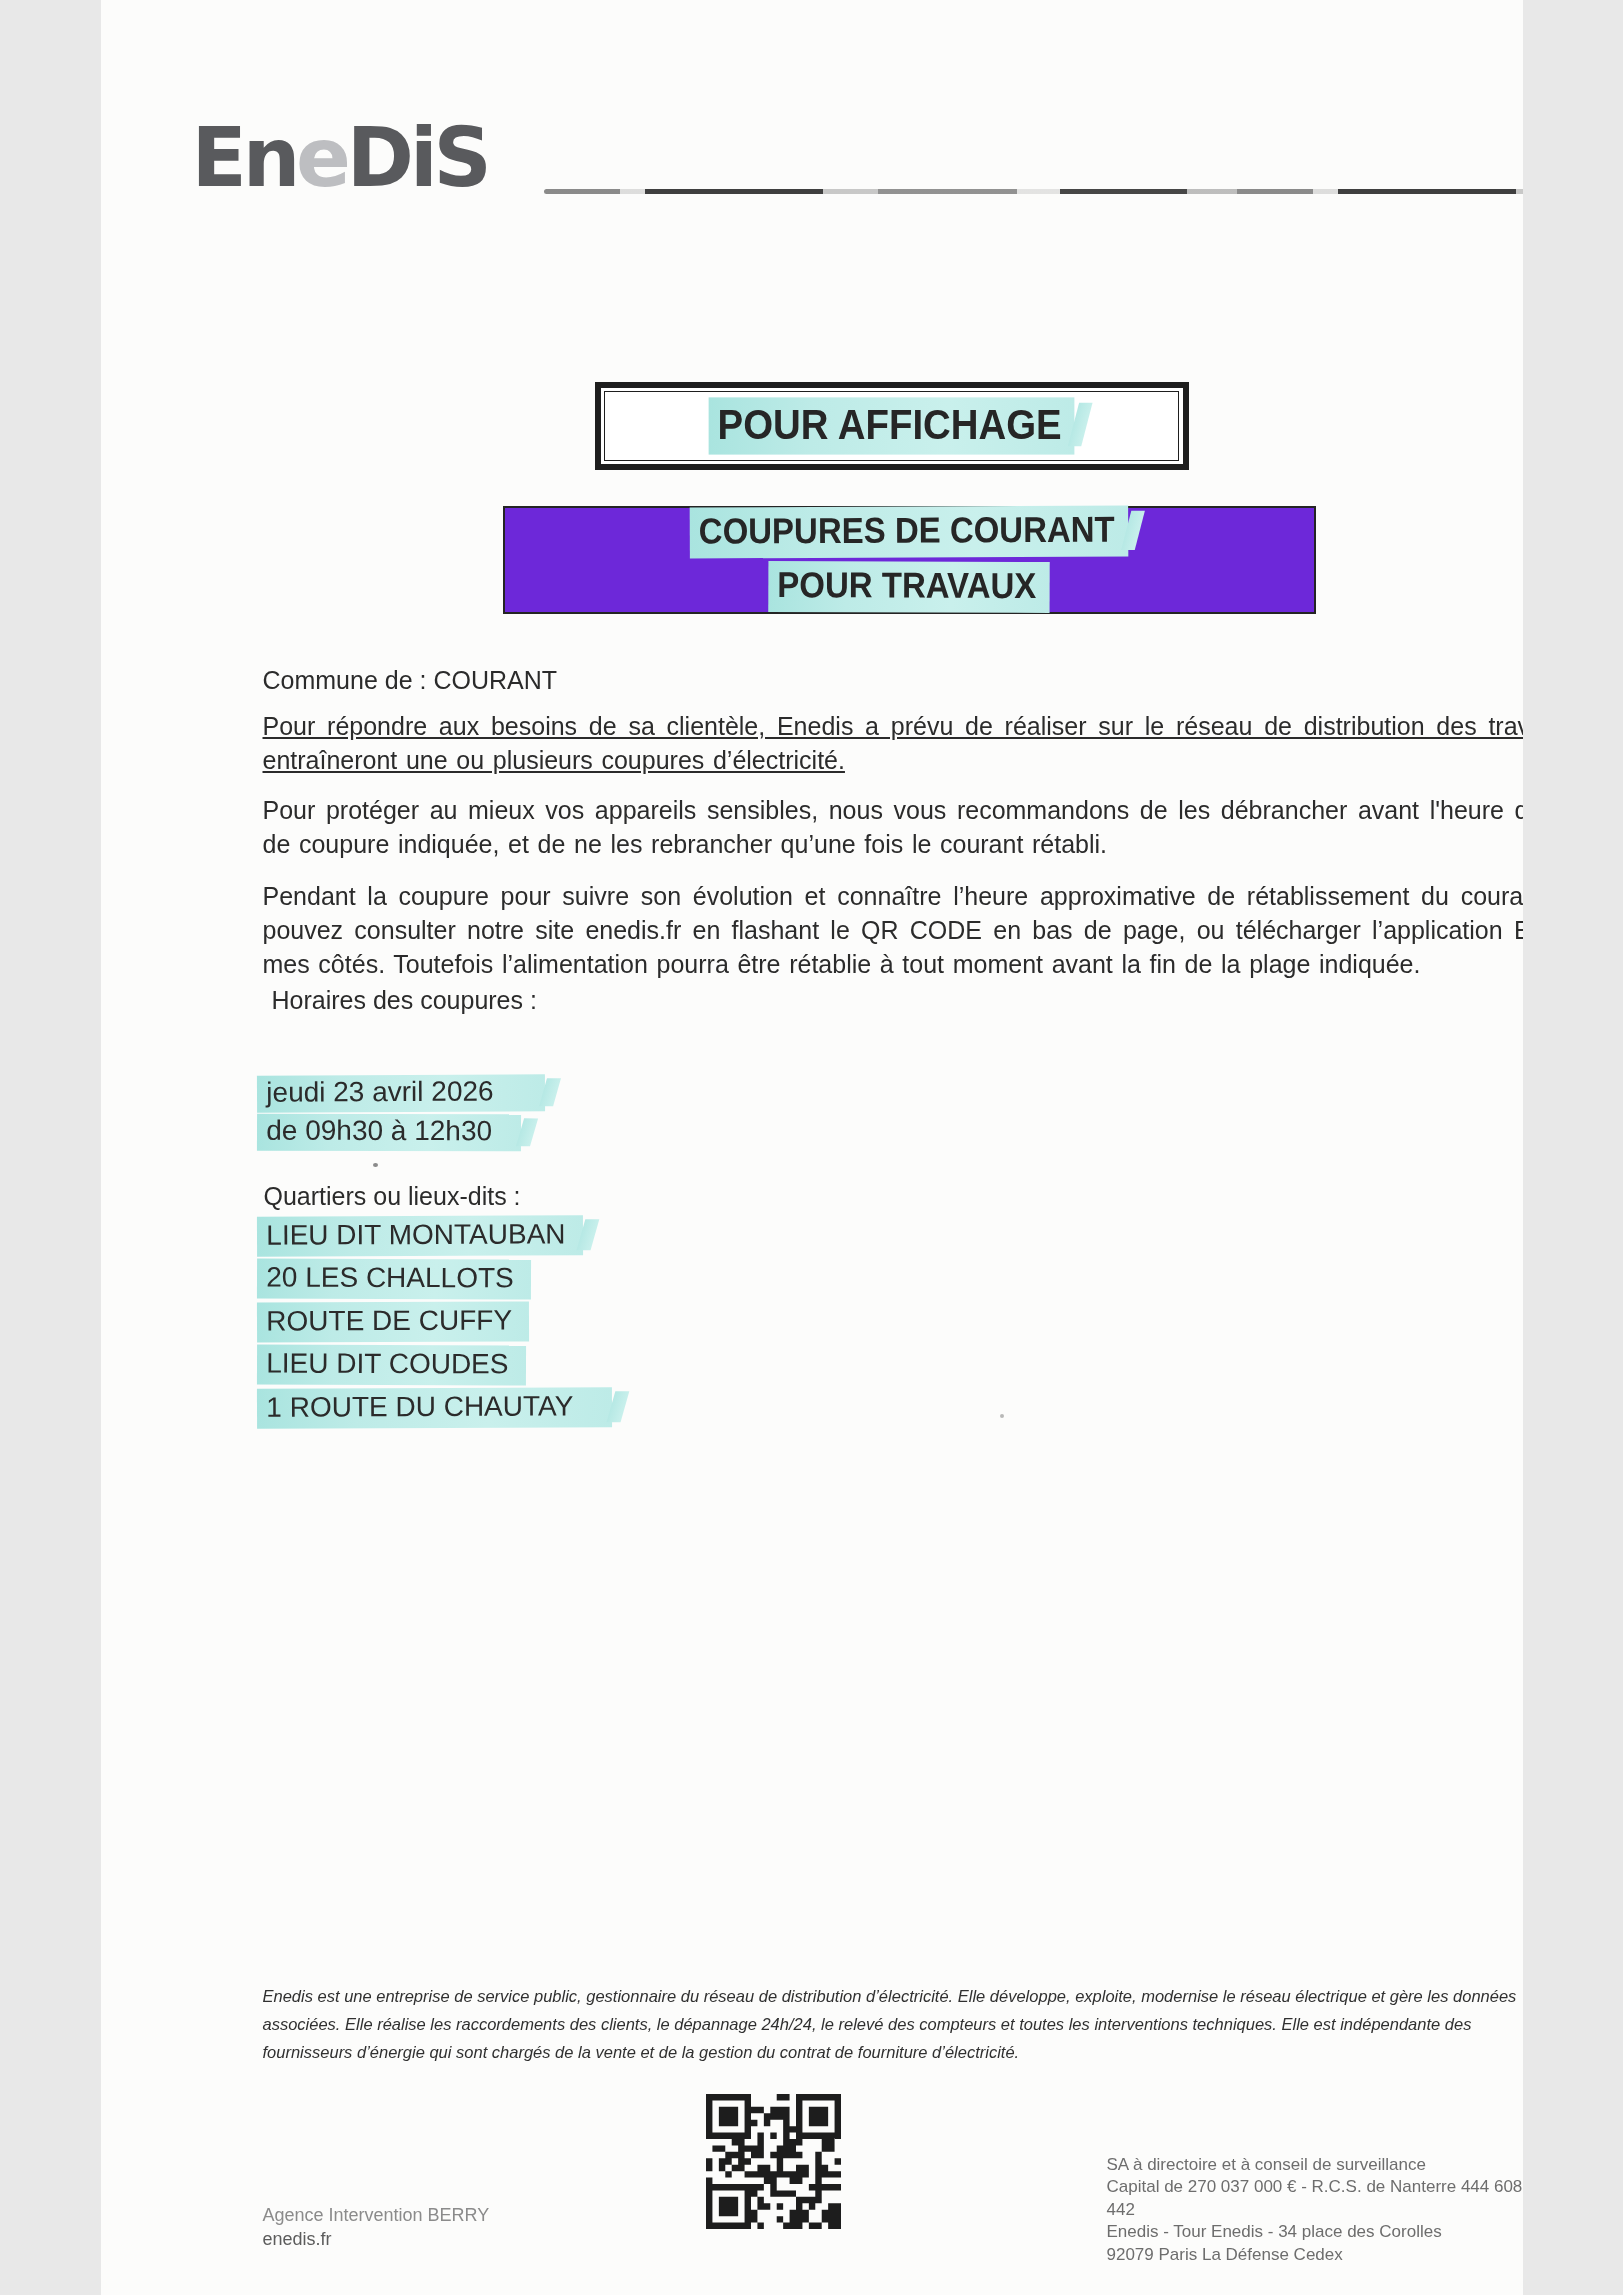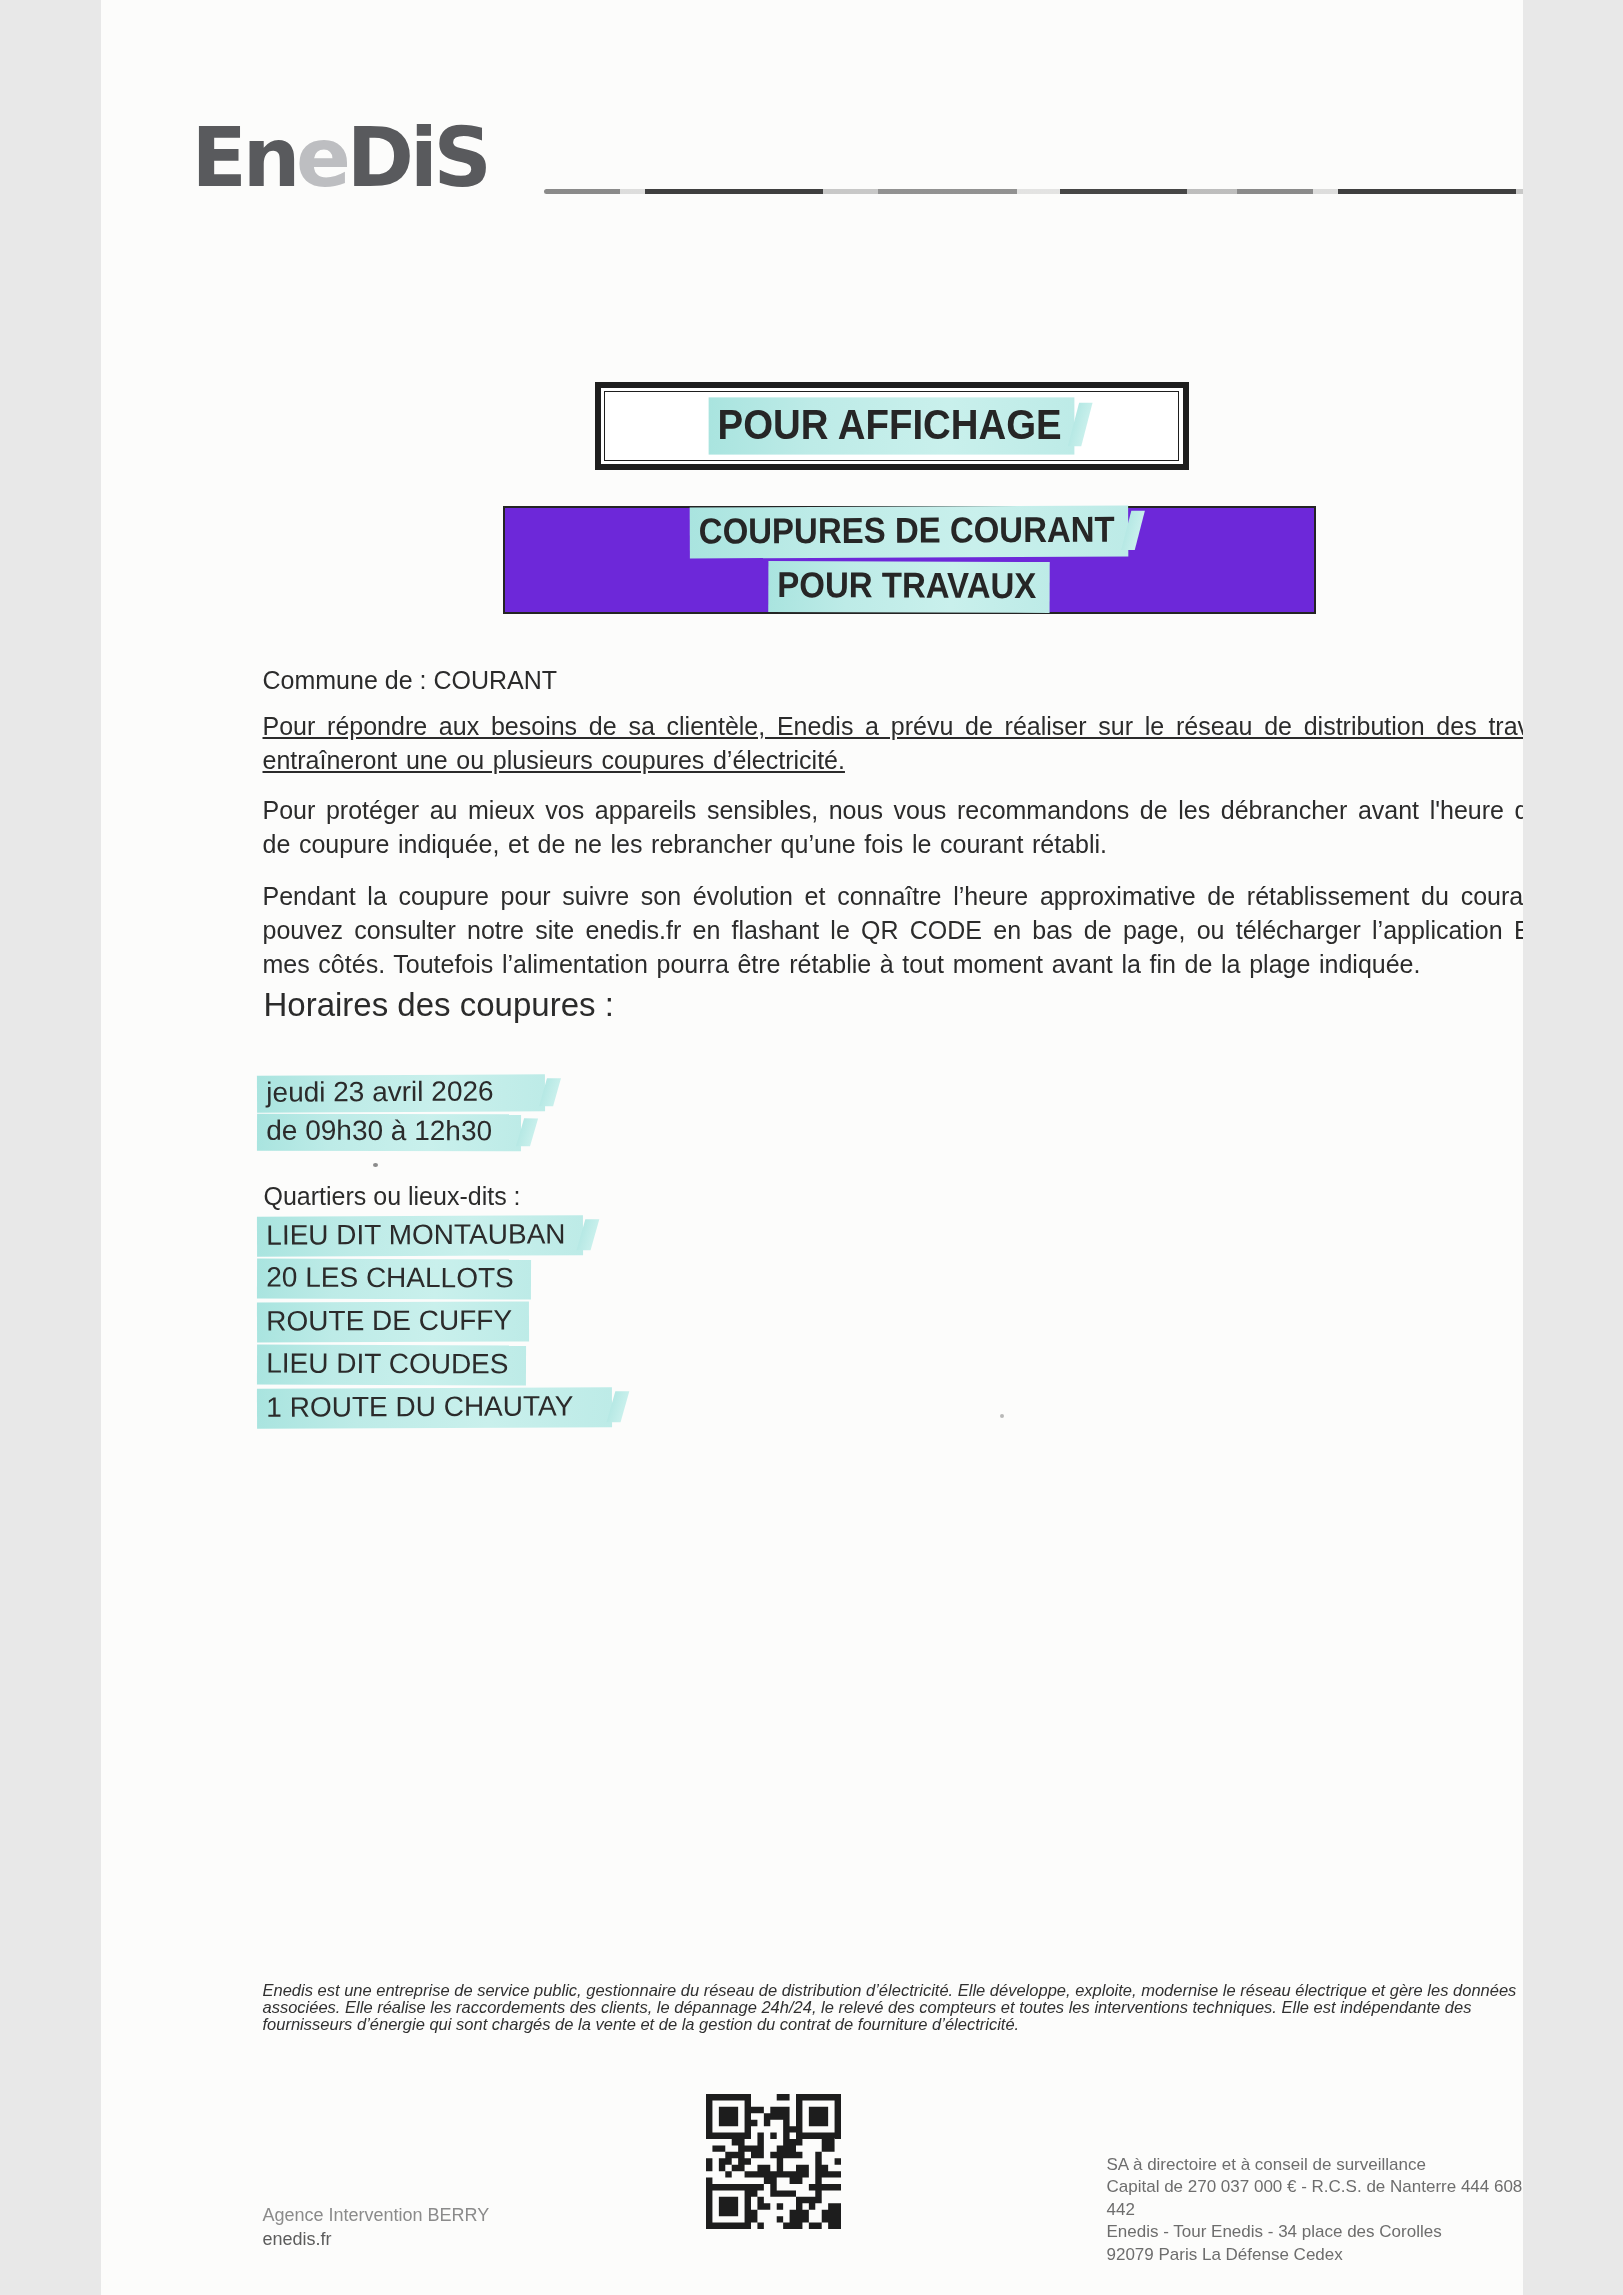--- a/index.html
+++ b/index.html
@@ -63,38 +63,38 @@
   .notice-text.t2{transform:scale(.97,1.06) rotate(.2deg);}
   
   .commune{position:absolute;left:162px;top:666px;font-size:25px;}
   .para{
     position:absolute;left:162px;width:1353px;
     font-size:25px;line-height:34px;text-align:justify;word-spacing:1.7px;
   }
   .p1{top:709px;text-decoration:underline;}
   .p2{top:793px;}
   .p3{top:879px;}
-  .horaires{position:absolute;left:163px;top:986px;font-size:33px;}
+  .horaires{position:absolute;left:171px;top:986px;font-size:25px;}
   .schedule{position:absolute;left:156px;top:1075px;font-size:28px;line-height:1;}
   .schedule .hl{display:block;width:max-content;}
   .schedule .date{padding-right:51px;transform:rotate(-.3deg);}
   .schedule .time{margin-top:1.7px;padding-right:29px;transform:rotate(.15deg);}
   .quartiers{position:absolute;left:163px;top:1182px;font-size:25px;}
   .locations{position:absolute;left:156px;top:1216px;font-size:28px;}
   .locations .hl{display:block;width:max-content;margin-bottom:2.5px;padding:3.4px 17px 5px 9.3px;}
   .locations .hl:nth-child(odd){transform:rotate(-.25deg);}
   .locations .hl:nth-child(even){transform:rotate(.2deg);}
   .locations .hl:last-child{padding-right:39px;}
   .dot{position:absolute;border-radius:50%;background:#8b8b8b;}
   .dot1{left:272px;top:1163px;width:5px;height:4.2px;}
   .dot2{left:899px;top:1414px;width:4.2px;height:4.2px;opacity:.6;}
   
   .legal{
     position:absolute;left:162px;top:1982px;width:1294px;
-    font-style:italic;font-size:16.5px;line-height:17px;color:#303030;
+    font-style:italic;font-size:16.5px;line-height:28px;color:#303030;
   }
   .qr{position:absolute;left:605px;top:2093px;width:135px;height:137px;}
   .footer-right{
     position:absolute;left:1006px;top:2154px;
     font-size:17px;line-height:22.4px;color:var(--footer_gray,#6d6d6d);
   }
   .footer-left{
     position:absolute;left:162px;top:2203px;
     font-size:18px;line-height:24px;color:#8b8b8b;
   }

